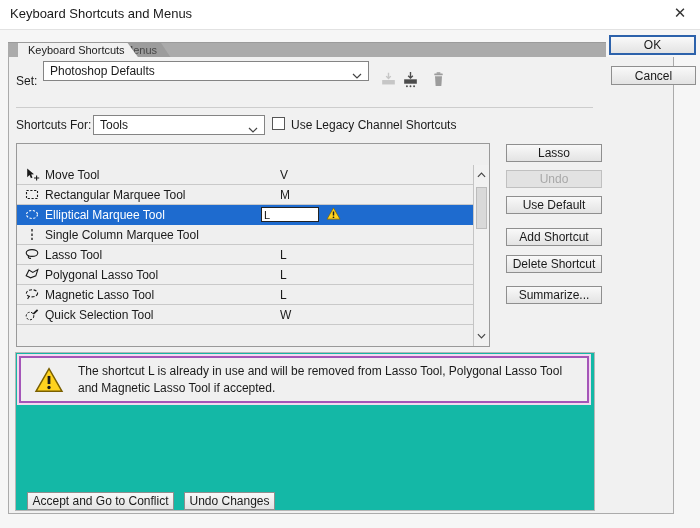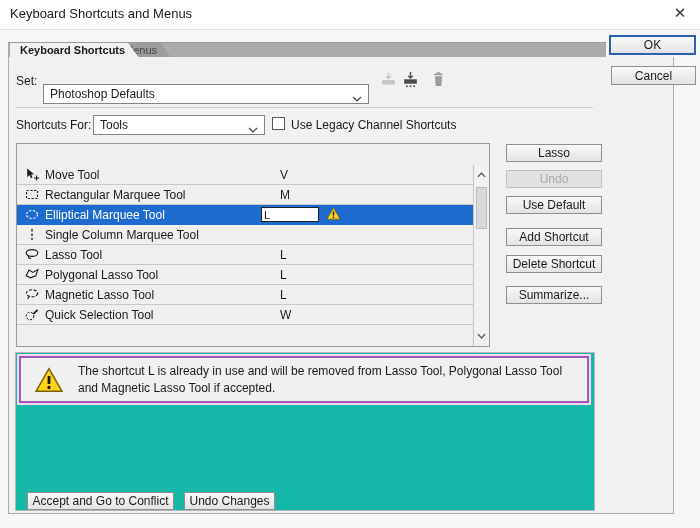--- a/index.html
+++ b/index.html
@@ -15,21 +15,21 @@
   #window { position:absolute; inset:0; }
 
   
   .titlebar { position:absolute; left:0; top:0; width:700px; height:30px; background:#ffffff; border-bottom:1px solid #e2e2e2; }
   .title-text { position:absolute; left:10px; top:6px; font-size:13px; color:#1a1a1a; }
   .close-x { position:absolute; right:9px; top:2px; width:22px; height:22px; text-align:center; line-height:22px; font-size:15px; color:#333; cursor:default; }
 
   
   .tabstrip { position:absolute; left:8px; top:42px; width:598px; height:15px; background:#ababab; border-top:1px solid #9b9b9b; }
   .tab { position:absolute; top:0; height:15px; font-size:11px; line-height:15px; padding:0 14px 0 10px; white-space:nowrap; }
-  .tab-active { left:2px; background:#f1f1f1; color:#1a1a1a; clip-path:polygon(0 0, calc(100% - 11px) 0, 100% 100%, 0 100%); z-index:2;font-weight:bold; }
+  .tab-active { left:10px; background:#f1f1f1; color:#1a1a1a; clip-path:polygon(0 0, calc(100% - 11px) 0, 100% 100%, 0 100%); z-index:2; }
   .tab-inactive { left:106px; background:#9c9c9c; color:#474747; clip-path:polygon(9px 0, calc(100% - 10px) 0, 100% 100%, 0 100%); }
 
   
   .panel { position:absolute; left:8px; top:57px; width:666px; height:457px; background:#f1f1f1; border:1px solid #ababab; border-top:none; }
 
   .lbl { position:absolute; font-size:12px; color:#1a1a1a; }
 
   .dropdown { position:absolute; background:#ffffff; border:1px solid #848484; display:flex; align-items:center; padding:0 6px; }
   .dropdown .dd-value { flex:1; font-size:12px; color:#1a1a1a; white-space:nowrap; overflow:hidden; }
   .dropdown .dd-chev { width:10px; height:6px; flex:0 0 auto; margin-left:4px; }
@@ -96,21 +96,21 @@
   </div>
 
   <div class="tabstrip">
     <div class="tab tab-active">Keyboard Shortcuts</div>
     <div class="tab tab-inactive">Menus</div>
   </div>
 
   <div class="panel">
 
     <span class="lbl" style="left:7px; top:17px;">Set:</span>
-    <div class="dropdown" style="left:34px; top:27px; width:326px; height:20px;">
+    <div class="dropdown" style="left:34px; top:4px; width:326px; height:20px;">
       <span class="dd-value">Photoshop Defaults</span>
       <span class="dd-chev"><svg viewBox="0 0 10 6">
             <path d="M1 1 L5 5 L9 1" fill="none" stroke="#444" stroke-width="1.2"></path>
           </svg></span>
     </div>
     <span class="tool-icon-btn" style="left:370px; top:14px;">
       <svg viewBox="0 0 18 16">
           <path d="M9 1.5 V7 M6.8 4.8 L9 7.1 L11.2 4.8" fill="none" stroke="#c6c6c6" stroke-width="1.3"></path>
           <path d="M3 8.5 h12 v4.2 h-12 Z" fill="#c6c6c6"></path>
         </svg>

